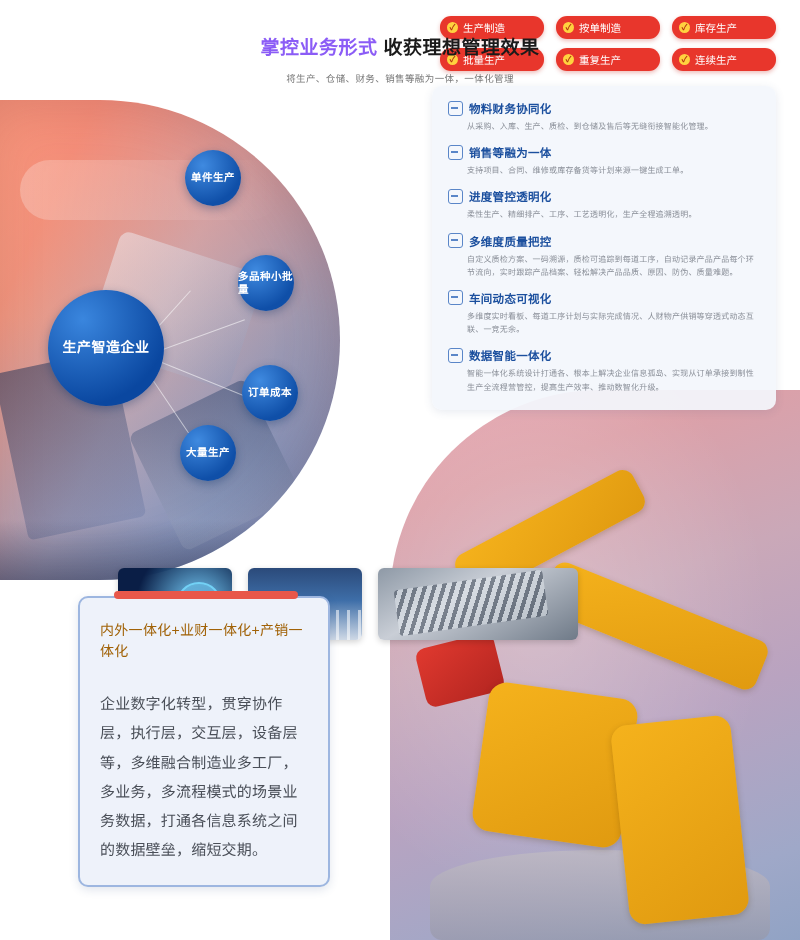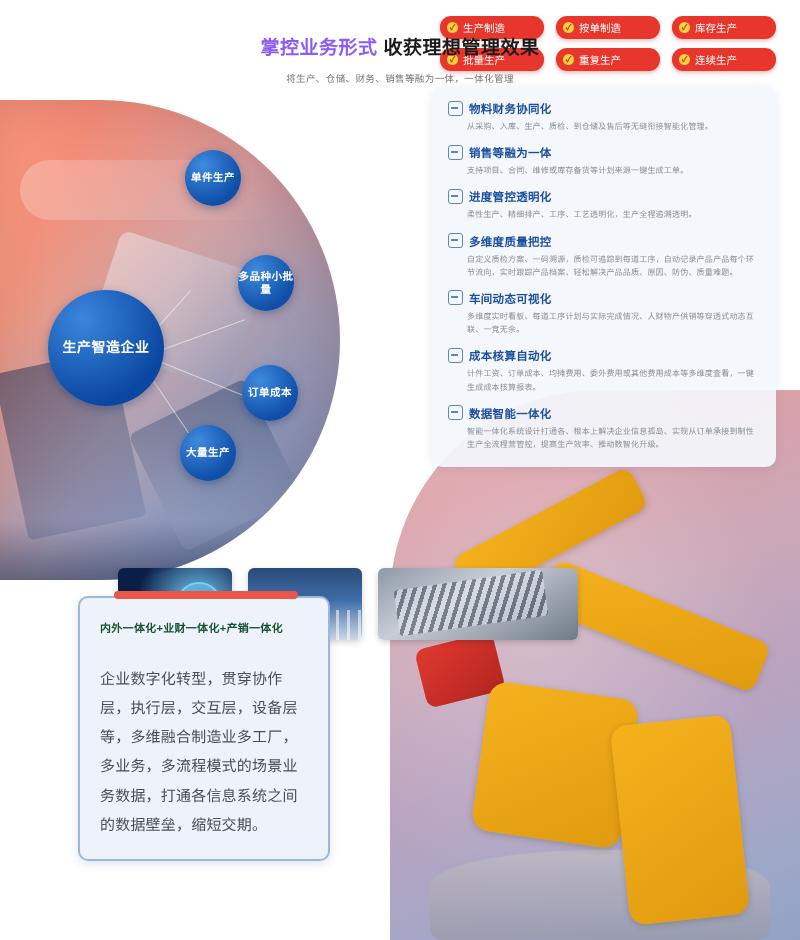--- a/index.html
+++ b/index.html
@@ -158,21 +158,21 @@
 
   
   .bubble {
     position: absolute;
     border-radius: 50%;
     background: radial-gradient(circle at 32% 28%, #3f8ae0, #0f4fa8 70%);
     color: #ffffff;
     display: flex;
     align-items: center;
     justify-content: center;
-    text-align: center;
+    text-align: left;
     font-weight: bold;
     line-height: 1.25;
     box-shadow: 0 3px 10px rgba(10,45,100,.35);
     z-index: 20;
     letter-spacing: .5px;
   }
   .bubble-main {
     left: 48px; top: 190px;
     width: 116px; height: 116px;
     font-size: 14px;
@@ -290,23 +290,23 @@
   }
   .card::before {
     content: "";
     position: absolute;
     left: 34px; top: -7px;
     width: 184px; height: 8px;
     background: #e8574a;
     border-radius: 4px;
   }
   .card-title {
-    font-size: 11px;
-    font-weight: bold;
-    color: #14532d;
+    font-size: 14px;
+    font-weight: normal;
+    color: #a16207;
     line-height: 1.5;
     letter-spacing: .3px;
   }
   .card-text {
     margin-top: 27px;
     font-size: 15px;
     line-height: 1.95;
     color: #4a4f58;
     letter-spacing: .2px;
   }
@@ -421,27 +421,20 @@
   </div>
 
   <div class="feature">
     <div class="f-head">
       <span class="f-ico"></span>
       <span>车间动态可视化</span>
     </div>
     <div class="f-body">多维度实时看板、每道工序计划与实际完成情况、人财物产供销等穿透式动态互联、一竞无余。</div>
   </div>
 
-  <div class="feature">
-    <div class="f-head">
-      <span class="f-ico"></span>
-      <span>成本核算自动化</span>
-    </div>
-    <div class="f-body">计件工资、订单成本、均摊费用、委外费用或其他费用成本等多维度查看，一键生成成本核算报表。</div>
-  </div>
 
   <div class="feature">
     <div class="f-head">
       <span class="f-ico"></span>
       <span>数据智能一体化</span>
     </div>
     <div class="f-body">智能一体化系统设计打通各、根本上解决企业信息孤岛、实现从订单承接到制性生产全流程营管控，提高生产效率、推动数智化升级。</div>
   </div>
 
 </div>

